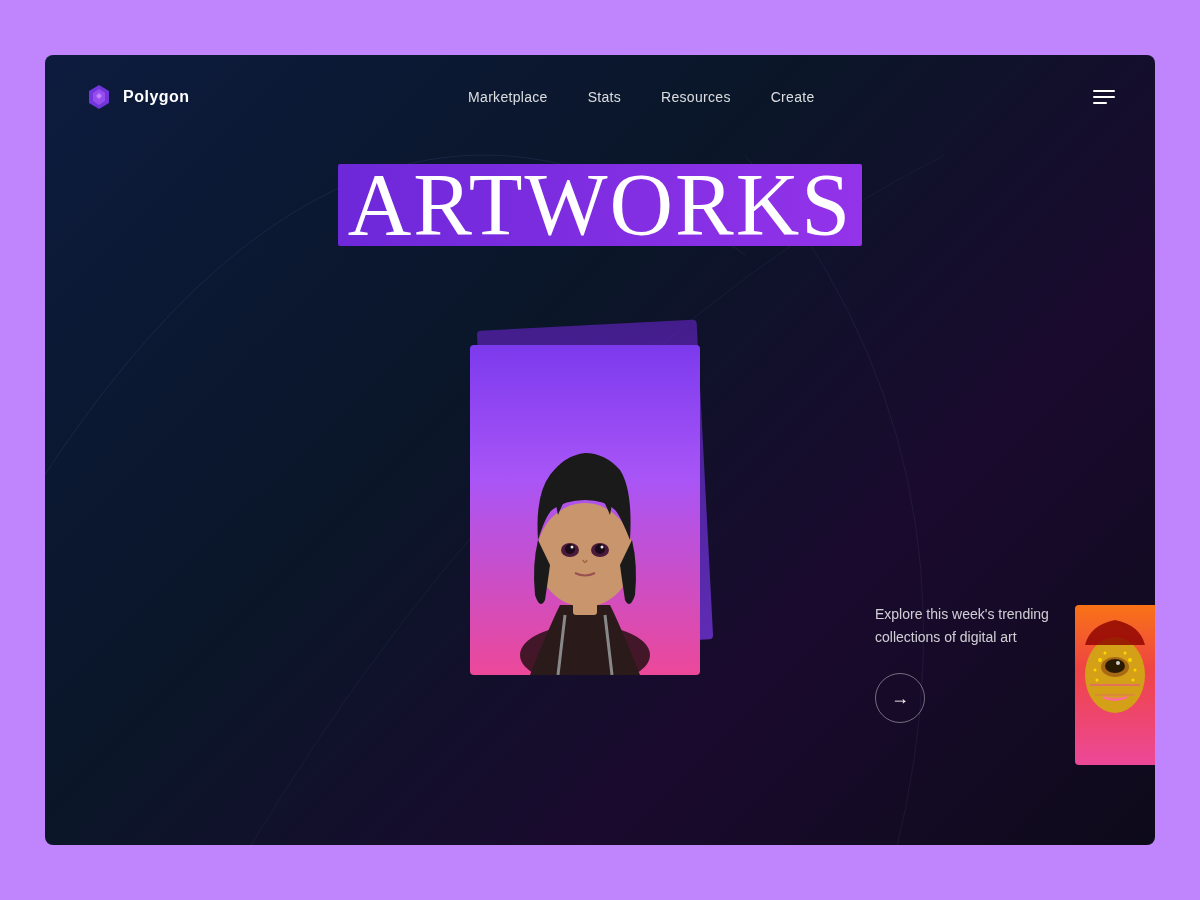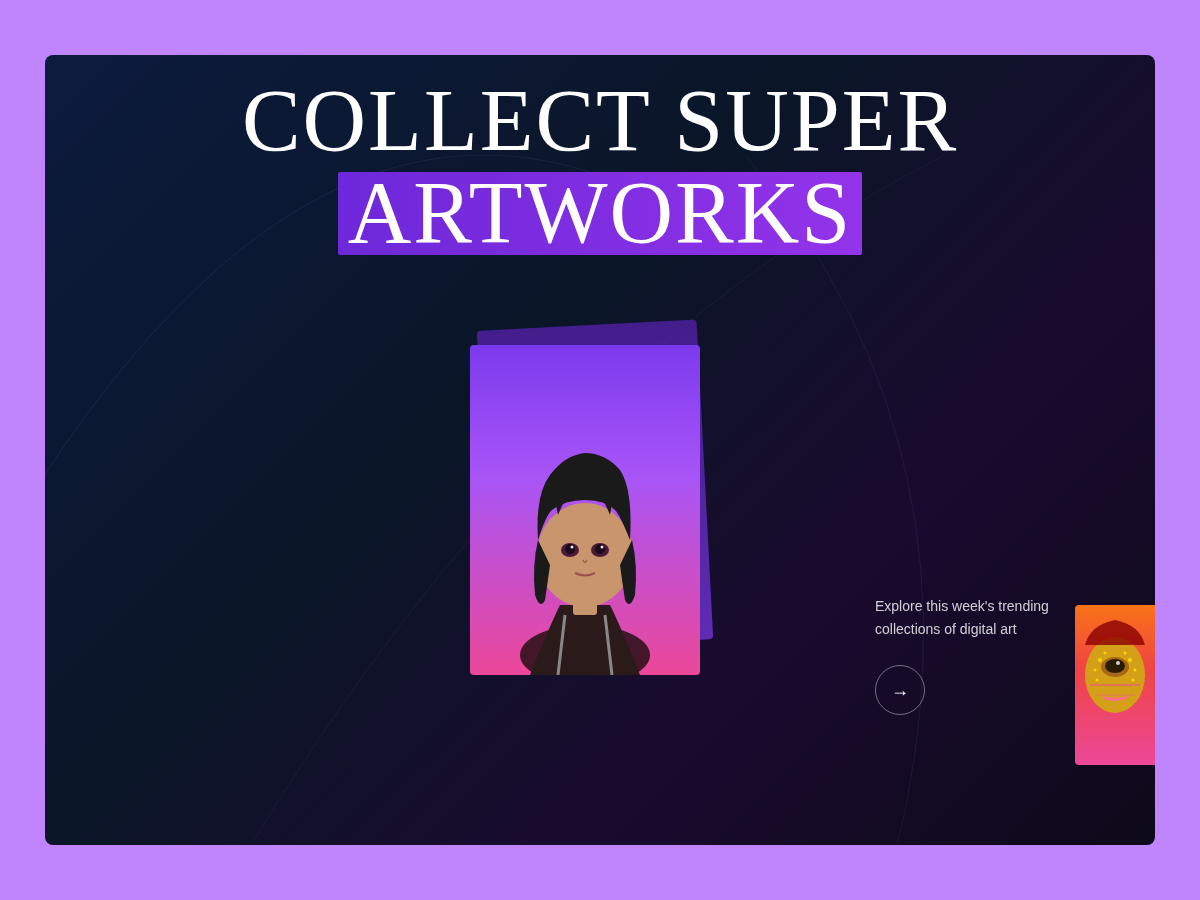--- a/index.html
+++ b/index.html
@@ -157,21 +157,21 @@
       overflow: hidden;
       display: flex;
       align-items: flex-end;
       justify-content: center;
     }
 
     
     .right-content {
       position: absolute;
       right: 100px;
-      bottom: 130px;
+      bottom: 122px;
       z-index: 10;
       max-width: 180px;
     }
 
     .explore-text {
       color: rgba(255,255,255,0.8);
       font-family: Arial, sans-serif;
       font-size: 14px;
       line-height: 1.6;
       margin-bottom: 25px;
@@ -215,25 +215,48 @@
 
   <svg class="arc-lines" viewBox="0 0 1110 790" xmlns="http://www.w3.org/2000/svg">
 
     <path d="M -50 500 Q 300 -100 700 200" stroke="rgba(100,120,180,0.15)" stroke-width="1" fill="none"></path>
 
     <path d="M 200 800 Q 500 300 900 100" stroke="rgba(100,120,180,0.1)" stroke-width="1" fill="none"></path>
 
     <path d="M 700 100 Q 950 400 850 800" stroke="rgba(100,120,180,0.12)" stroke-width="1" fill="none"></path>
   </svg>
 
+  <nav class="navbar">
+    <div class="logo-area">
+
+      <svg class="logo-icon" viewBox="0 0 28 28" xmlns="http://www.w3.org/2000/svg">
+        <polygon points="14,2 24,8 24,20 14,26 4,20 4,8" fill="#7c3aed" opacity="0.9"></polygon>
+        <polygon points="14,6 20,10 20,18 14,22 8,18 8,10" fill="#a855f7" opacity="0.7"></polygon>
+        <polygon points="14,10 17,13 14,16 11,13" fill="#c084fc"></polygon>
+      </svg>
+      <span class="logo-text">Polygon</span>
+    </div>
+
+    <div class="nav-links">
+      <a class="nav-link">Marketplace</a>
+      <a class="nav-link">Stats</a>
+      <a class="nav-link">Resources</a>
+      <a class="nav-link">Create</a>
+    </div>
+
+    <div class="hamburger">
+      <span></span>
+      <span></span>
+      <span></span>
+    </div>
+  </nav>
 
   <div class="hero">
     <div class="hero-title-wrapper">
       <div class="hero-title">
-        <div>COLLECT SUPER</div>
         
         <div style="position:relative; display:inline-block;">
           <div style="position:absolute; left:-10px; right:-10px; top:5px; bottom:5px; background:linear-gradient(90deg,#6d28d9,#9333ea); z-index:-1; border-radius:2px;"></div>
           <div class="artworks-line">ARTWORKS</div>
         </div>
       </div>
     </div>
   </div>
 
   <div class="artwork-card">

